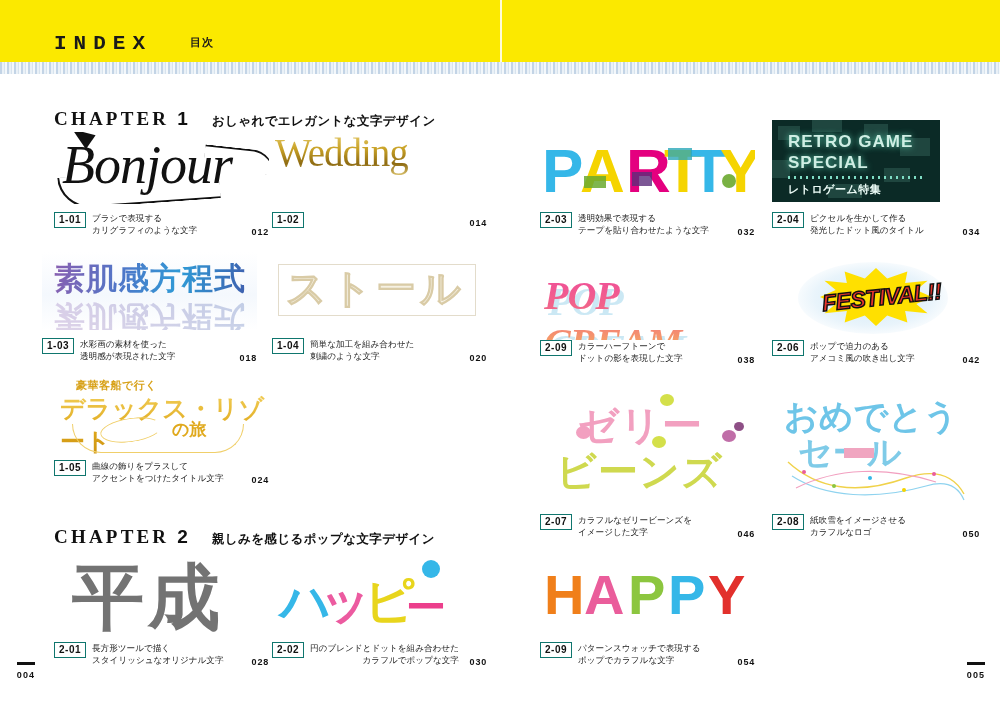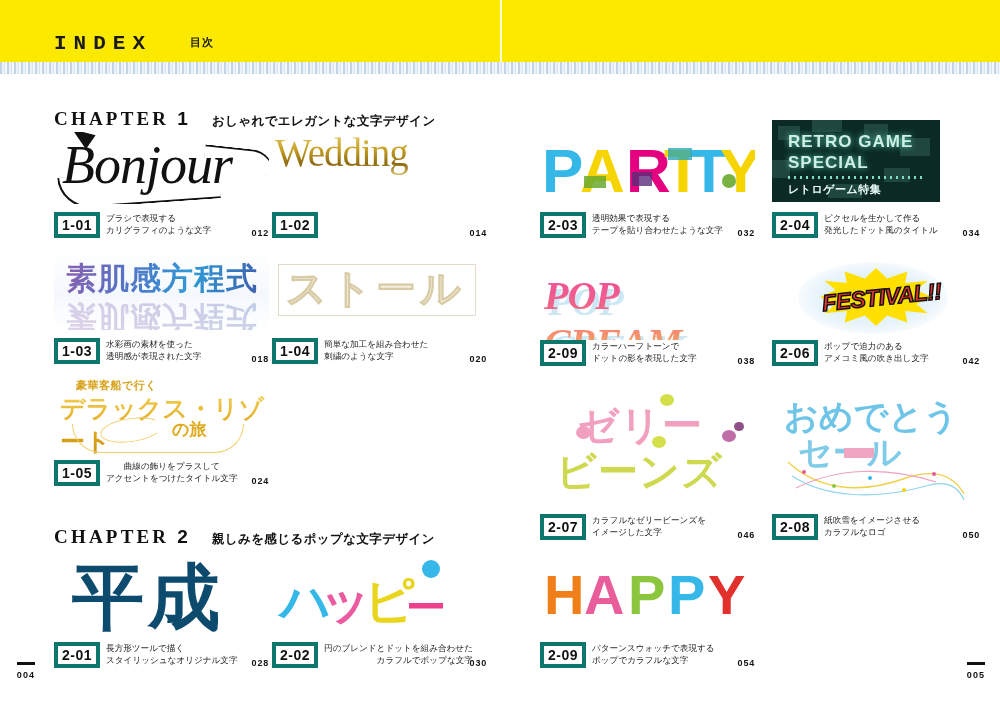--- a/index.html
+++ b/index.html
@@ -60,22 +60,22 @@
     letter-spacing:.4px;
   }
 
   
   .entry{position:absolute;}
   .art{position:relative;overflow:hidden;}
   .caption{
     position:absolute;left:0;display:flex;align-items:flex-start;
   }
   .badge{
-    border:4px solid #0f766e;
-    font-size:14px;font-weight:bold;letter-spacing:.5px;
+    border:1px solid #0f766e;
+    font-size:10px;font-weight:bold;letter-spacing:.5px;
     padding:2px 4px 1px 4px;color:#111;
     line-height:1.05;
     font-family:"Liberation Sans","DejaVu Sans",sans-serif;
     flex:none;
   }
   .cap-text{
     margin-left:6px;font-size:8.6px;line-height:1.45;color:#1c1c1c;
     white-space:nowrap;
   }
   .cap-page{
@@ -176,21 +176,21 @@
   .art-deluxe .loop2{
     position:absolute;left:46px;top:40px;width:60px;height:22px;
     border:1.5px solid #f0cf6a;border-radius:50%;transform:rotate(-8deg);
     border-right-color:transparent;
   }
 
   
   .art-heisei{width:215px;height:86px;}
   .art-heisei .jp{
     position:absolute;left:18px;top:-6px;font-size:72px;font-weight:bold;
-    color:#0c4a6e;letter-spacing:4px;
+    color:#737373;letter-spacing:4px;
   }
 
   
   .art-happy-jp{width:215px;height:86px;}
   .art-happy-jp .ch{position:absolute;font-size:50px;font-weight:bold;top:12px;}
   .art-happy-jp .c1{left:8px;color:#35b7e8;}
   .art-happy-jp .c2{left:48px;color:#ec5ba0;}
   .art-happy-jp .c3{left:92px;color:#e8d51c;}
   .art-happy-jp .c4{left:134px;color:#ec3f8c;font-size:40px;top:24px;}
   .art-happy-jp .dot{
@@ -350,21 +350,21 @@
   <div class="entry" style="left:272px;top:132px;">
     <div class="art art-wedding">
       <div class="word">Wedding</div>
     </div>
     <div class="caption" style="top:80px;width:215px;">
       <span class="badge">1-02</span>
       <span class="cap-page">014</span>
     </div>
   </div>
 
-  <div class="entry" style="left:54px;top:252px;">
+  <div class="entry" style="left:42px;top:252px;">
     <div class="art art-suhada">
       <div class="jp">素肌感方程式</div>
       <div class="jp-ref">素肌感方程式</div>
     </div>
     <div class="caption" style="top:86px;width:215px;">
       <span class="badge">1-03</span>
       <span class="cap-text">
         <span>水彩画の素材を使った</span><br><span>透明感が表現された文字</span>
       </span>
       <span class="cap-page">018</span>
@@ -386,21 +386,21 @@
   </div>
 
   <div class="entry" style="left:54px;top:378px;">
     <div class="art art-deluxe">
       <div class="small">豪華客船で行く</div>
       <div class="big">デラックス・リゾート</div>
       <div class="tail">の旅</div>
       <div class="loop"></div>
       <div class="loop2"></div>
     </div>
-    <div class="caption" style="top:82px;width:215px;text-align:center;">
+    <div class="caption" style="top:82px;width:215px;">
       <span class="badge">1-05</span>
       <span class="cap-text">
         <span>曲線の飾りをプラスして</span><br><span>アクセントをつけたタイトル文字</span>
       </span>
       <span class="cap-page">024</span>
     </div>
   </div>
 
   <div class="chapter" style="left:54px;top:526px;">
     <span class="ch-word">CHAPTER</span>

